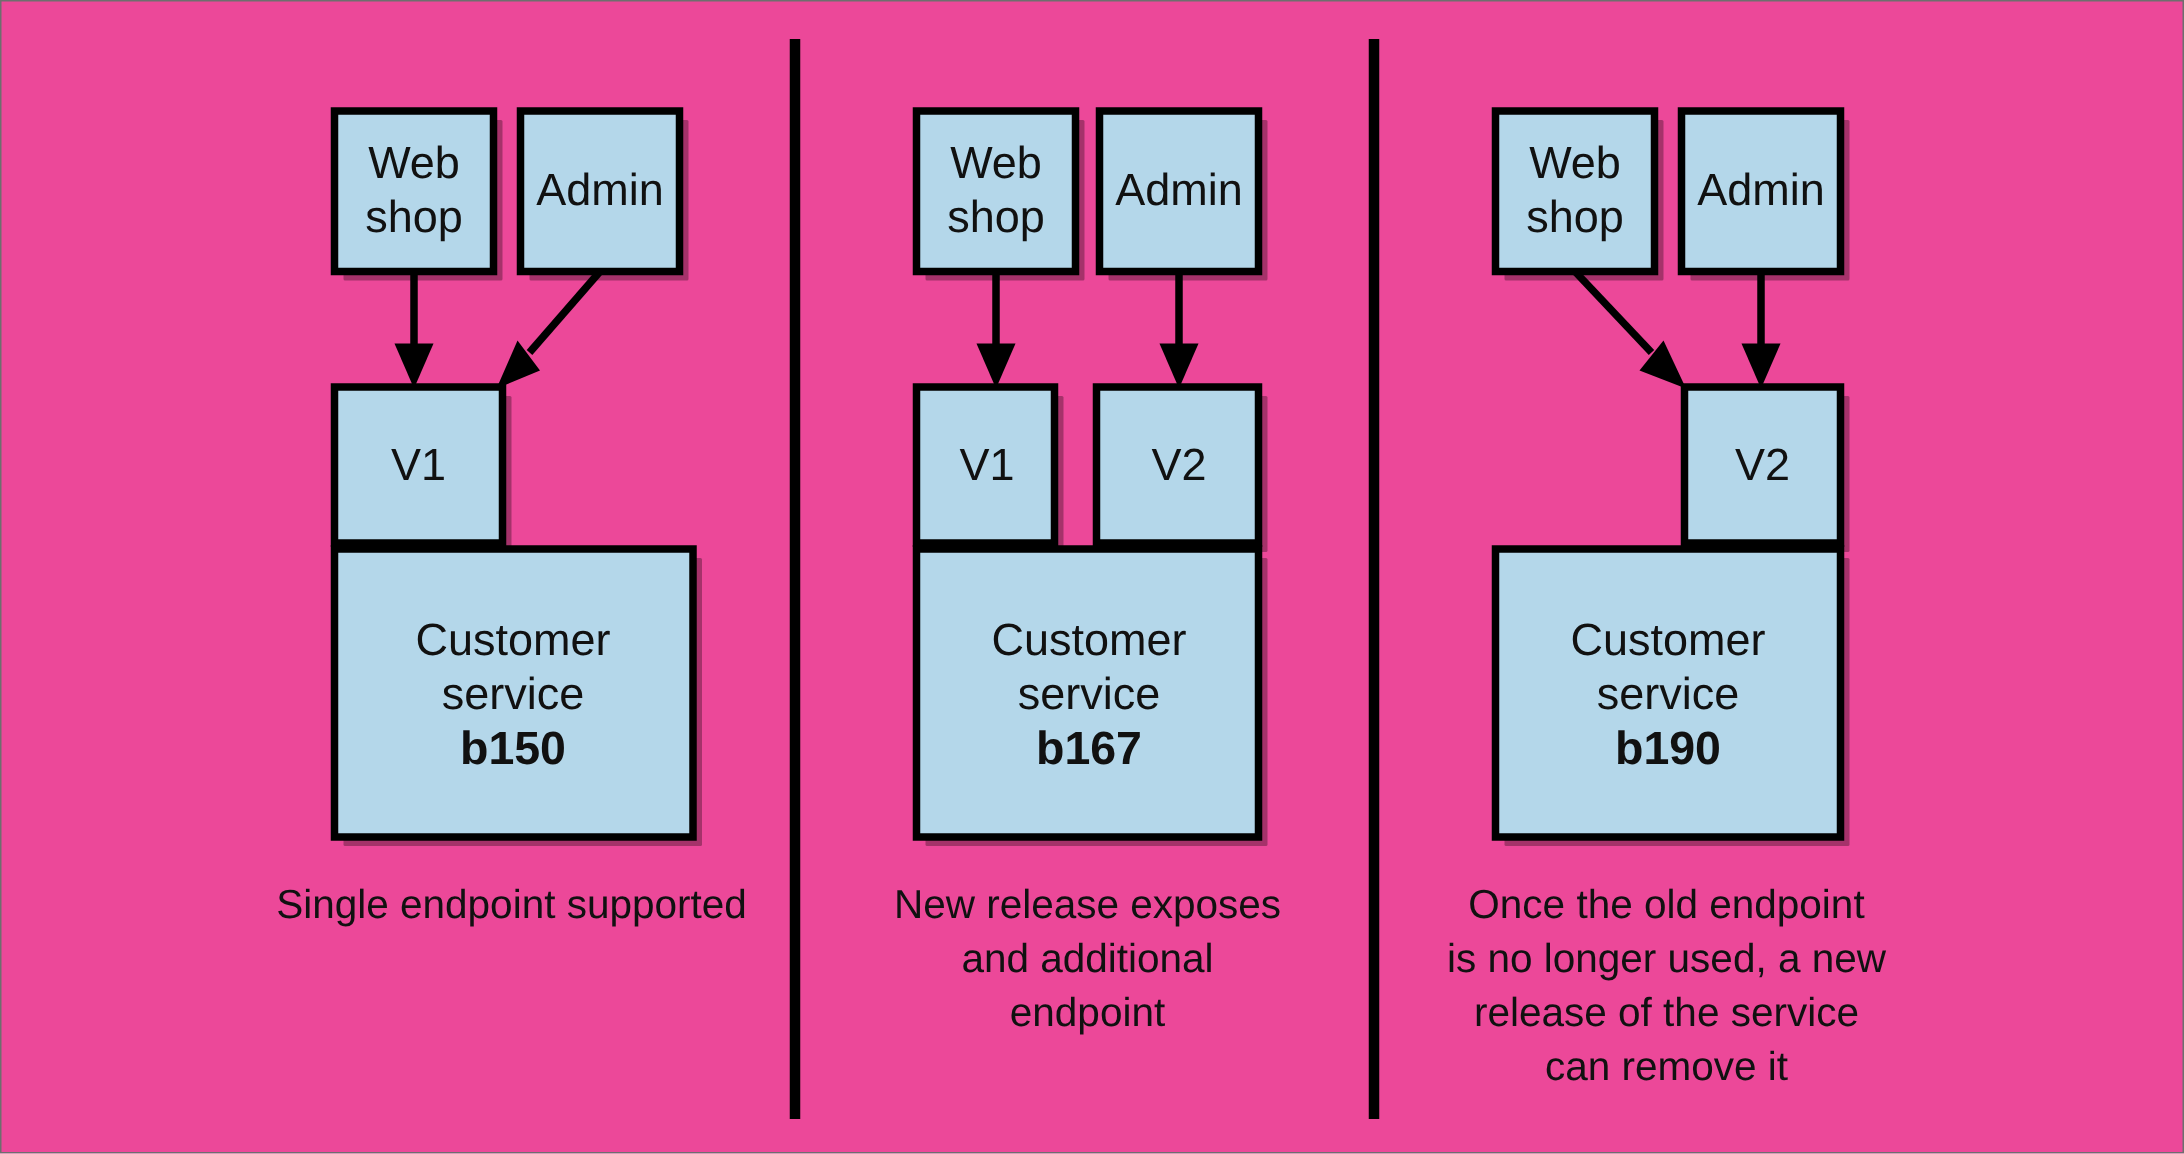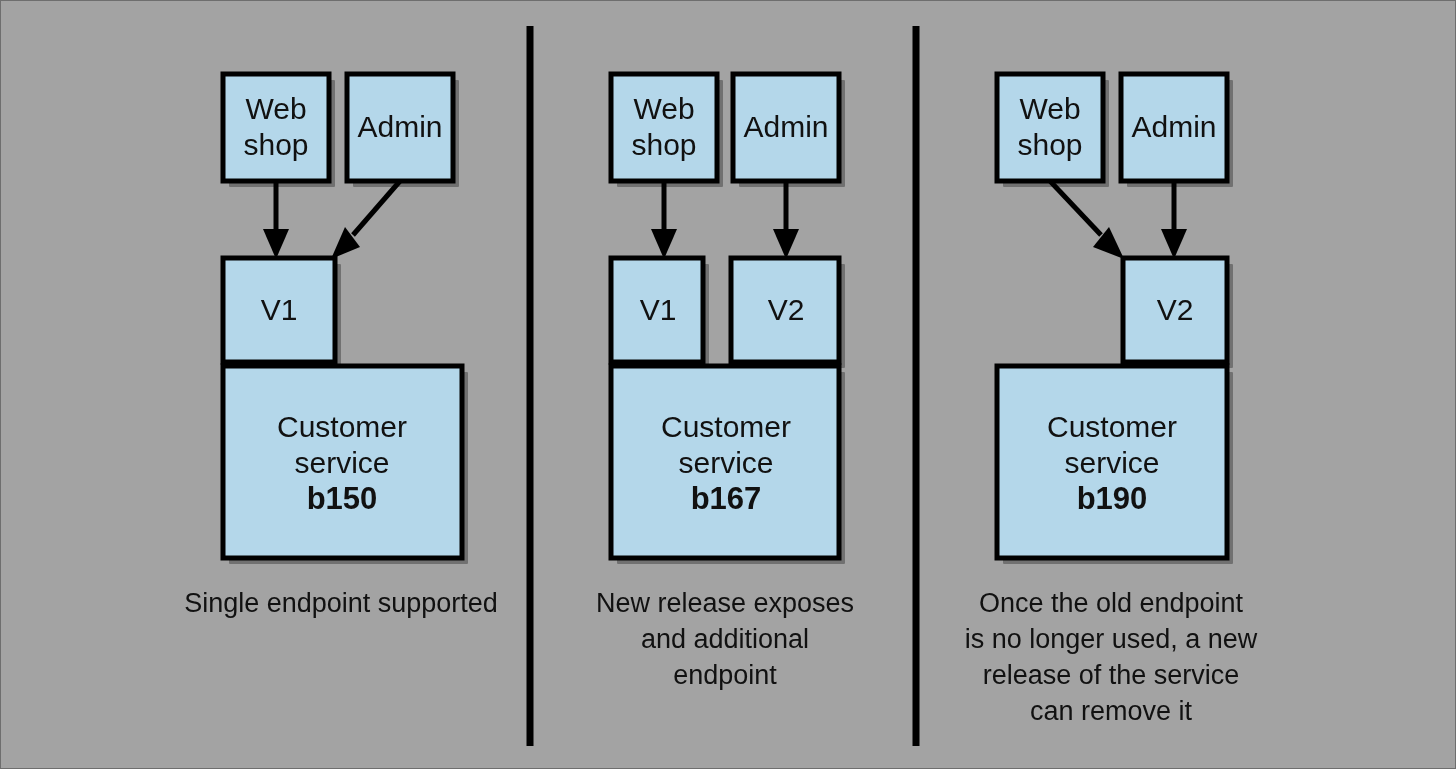--- a/index.html
+++ b/index.html
@@ -8,21 +8,21 @@
     padding: 0;
     background: #ffffff;
   }
   body {
     font-family: "Liberation Sans", "DejaVu Sans", sans-serif;
   }
   #figure {
     position: relative;
     width: 1456px;
     height: 769px;
-    background: #a3a3a3;
+    background: #ec4899;
     box-sizing: border-box;
     border: 1px solid #6e6e6e;
     overflow: hidden;
   }
   #figure-svg {
     position: absolute;
     left: 0;
     top: 0;
     width: 1456px;
     height: 769px;

